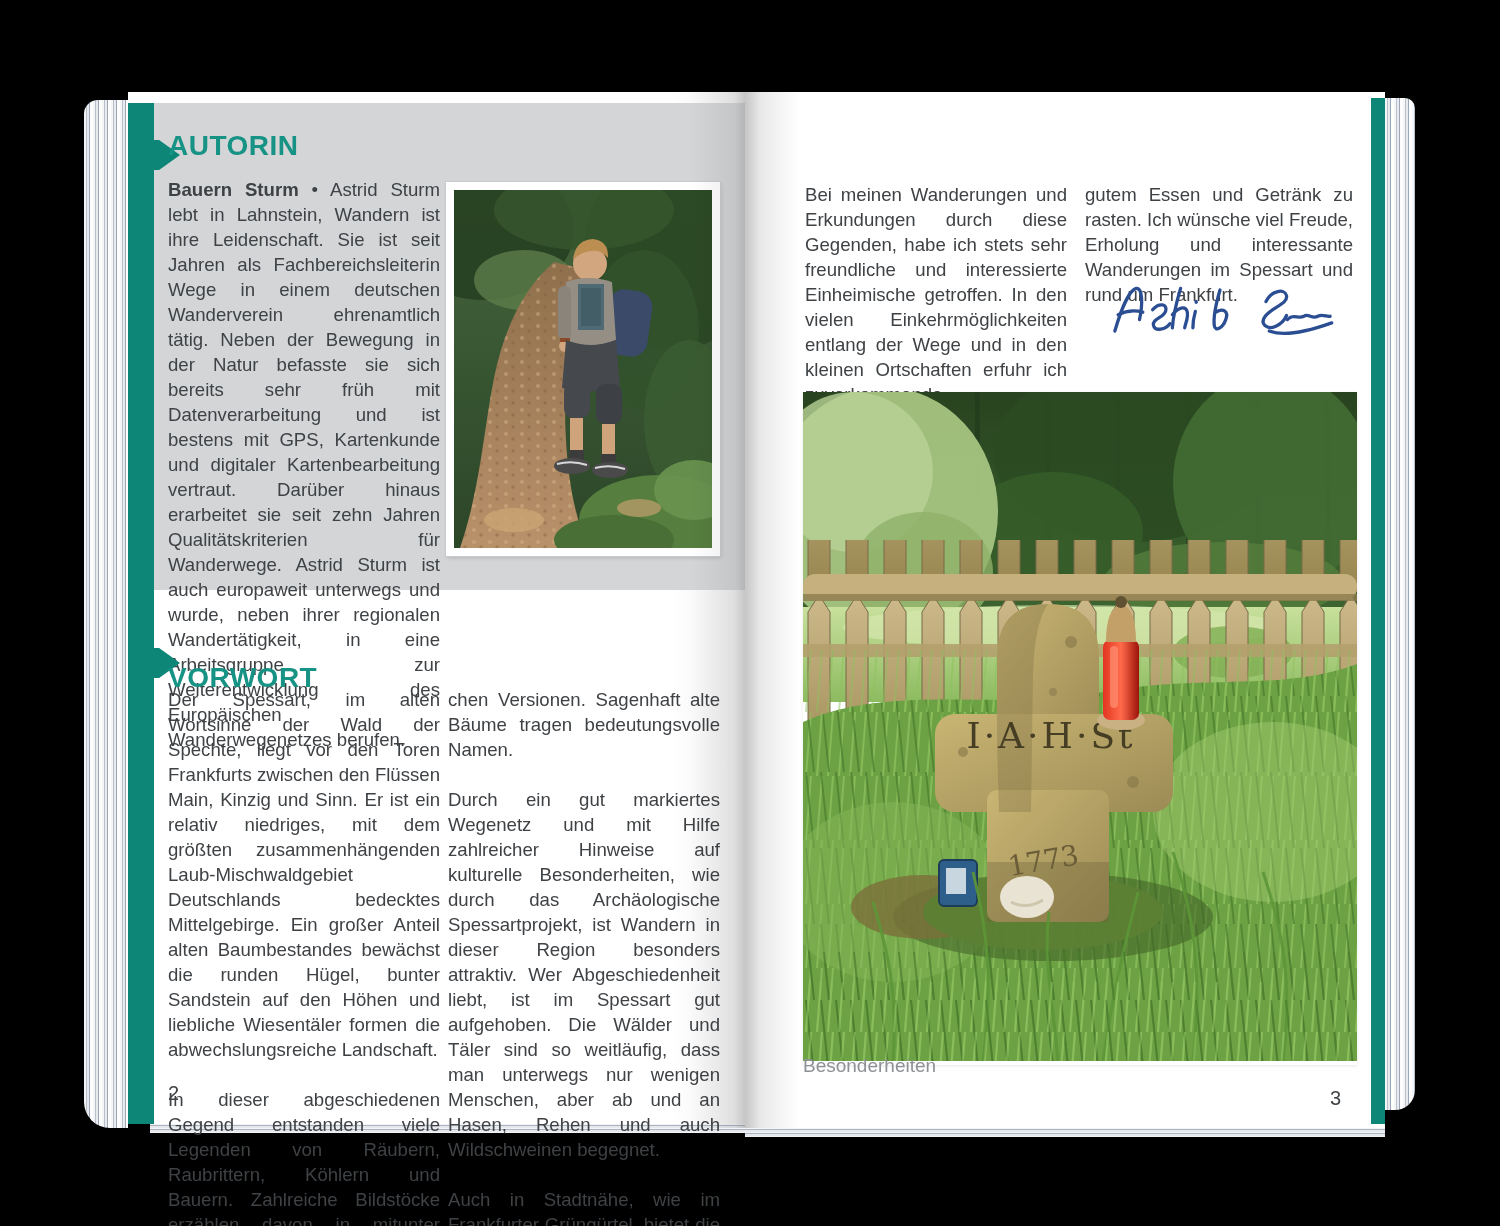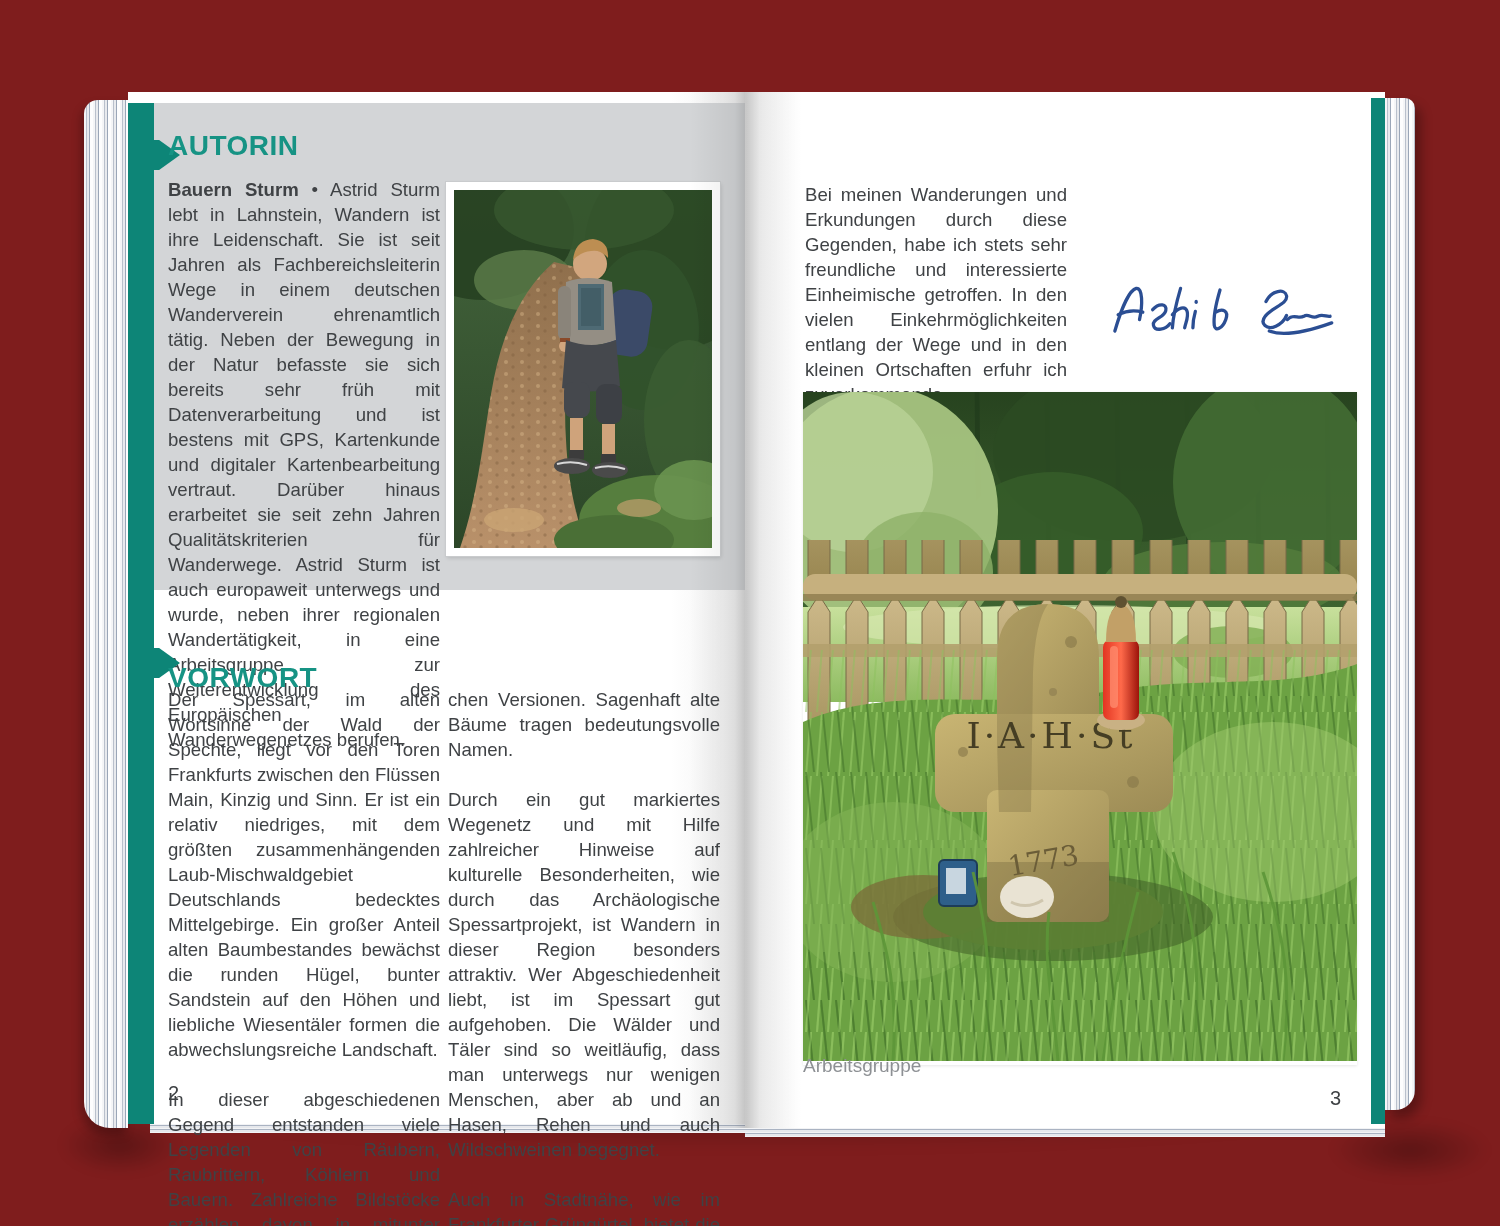--- a/index.html
+++ b/index.html
@@ -1,17 +1,17 @@
 <!DOCTYPE html>
 <html lang="de"><head>
 <meta charset="utf-8">
 <style>
   html,body{margin:0;padding:0;background:#ffffff;}
   body{font-family:"Liberation Sans",sans-serif;color:#3f4245;}
-  .stage{position:relative;width:1500px;height:1226px;background:#7f1d1d;overflow:hidden;}
+  .stage{position:relative;width:1500px;height:1226px;background:#000000;overflow:hidden;}
 
   
   .book-shadow{position:absolute;left:110px;top:1105px;width:1300px;height:45px;
     background:radial-gradient(ellipse at 50% 0%,rgba(0,0,0,.30),rgba(0,0,0,0) 70%);
     filter:blur(6px);}
   .corner-shadow{position:absolute;width:120px;height:60px;
     background:radial-gradient(ellipse,rgba(0,0,0,.28),rgba(0,0,0,0) 70%);filter:blur(5px);}
   .stack{position:absolute;background:repeating-linear-gradient(90deg,
       #f4f5f7 0 2px,#b9c0cc 2px 3px,#e8eaee 3px 5px,#9aa6b8 5px 6px,#fdfdfe 6px 9px);}
   .stack.left{left:84px;top:100px;width:44px;height:1028px;border-radius:14px 0 0 26px;
@@ -146,20 +146,23 @@
 
     <div class="pagenum" style="left:40px;top:990px;">2</div>
   </div>
 
   <div class="page right">
     <div class="tealbar" style="right:0;top:6px;width:14px;height:1026px;"></div>
 
     <div class="body-col" style="left:60px;top:90px;width:262px;">
       <p>Bei meinen Wanderungen und Erkundungen durch diese Gegenden, habe ich stets sehr freundliche und interessierte Einheimische getroffen. In den vielen Einkehrmöglichkeiten entlang der Wege und in den kleinen Ortschaften erfuhr ich zuvorkommende Gastfreundschaft, die den Wanderer freundlich einlädt, bei</p>
     </div>
+    <div class="body-col" style="left:340px;top:90px;width:268px;">
+      <p>gutem Essen und Getränk zu rasten. Ich wünsche viel Freude, Erholung und interessante Wanderungen im Spessart und rund um Frankfurt.</p>
+    </div>
 
     <div class="signature" style="left:360px;top:185px;" title="Astrid Sturm">
       <svg width="230" height="72" viewBox="0 0 280 80">
         <g fill="none" stroke="#2b4e93" stroke-width="4" stroke-linecap="round">
           <path d="M12,62 C20,34 30,12 38,10 C46,9 46,30 42,48"></path>
           <path d="M16,42 C26,37 36,36 46,39"></path>
           <path d="M58,36 C66,27 76,29 74,37 C72,46 57,47 59,55 C61,63 74,60 79,53"></path>
           <path d="M92,10 C87,27 83,43 82,58"></path>
           <path d="M82,42 C89,33 98,31 100,38 C102,45 98,52 97,58"></path>
           <path d="M110,38 C108,45 107,52 107,58"></path>
@@ -273,19 +276,19 @@
           <path d="M255,669 C250,610 240,570 246,520"></path>
           <path d="M390,669 C400,580 390,520 370,460"></path>
           <path d="M90,669 C95,600 85,560 70,510"></path>
           <path d="M480,669 C490,590 480,540 460,480"></path>
         </g>
         <rect x="0" y="560" width="554" height="109" fill="url(#blades2)" opacity=".6"></rect>
         <rect x="0" y="590" width="554" height="79" fill="url(#blades1)" opacity=".6"></rect>
       </svg>
     </div>
 
-    <div class="caption" style="left:58px;top:963px;">Arbeitsgruppe</div>
+    <div class="caption" style="left:58px;top:963px;">Besonderheiten</div>
 
     <div class="pagenum" style="right:44px;top:995px;">3</div>
   </div>
 
   <div class="gutter"></div>
 </div>
 
 </body></html>

